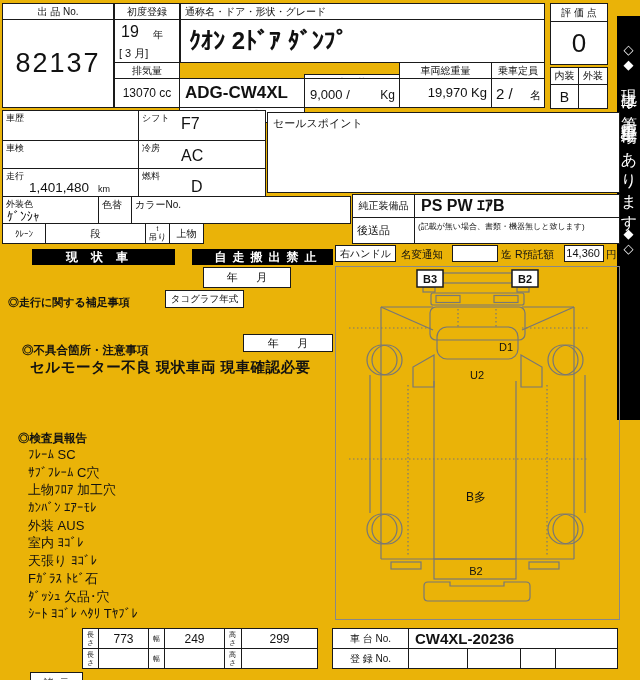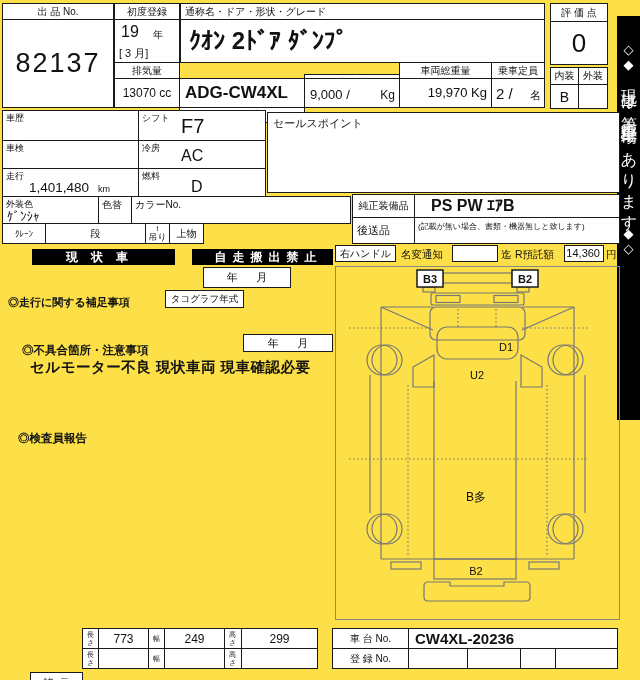--- a/index.html
+++ b/index.html
@@ -1,16 +1,16 @@
 <!DOCTYPE html>
 <html><head>
 <meta charset="utf-8">
 <style>
   html,body{margin:0;padding:0;background:#e8e8e8;}
-  #sheet{position:relative;width:640px;height:680px;background:#fde047;
+  #sheet{position:relative;width:640px;height:680px;background:#eab308;
          font-family:"Liberation Sans",sans-serif;color:#111;overflow:hidden;}
   .cell{position:absolute;border:1.5px solid #1a1a1a;background:#fff;box-sizing:border-box;}
   .thin{border-width:1px;}
   .lbl{position:absolute;top:1px;left:3px;font-size:9px;white-space:nowrap;}
   .ctr{display:flex;align-items:center;justify-content:center;}
   .pre{white-space:pre;margin-top:44px;}
   .txt{position:absolute;white-space:pre;}
   .badge{position:absolute;background:#000;color:#fff;font-weight:bold;
          font-size:12px;display:flex;align-items:center;justify-content:center;box-sizing:border-box;}
   .vbar{position:absolute;left:617px;top:16px;width:23px;height:404px;background:#000;
@@ -77,21 +77,21 @@
     <span class="vtxt">現車は第七駐車場にあります</span>
     <span class="dia">◆</span>
     <span class="dia">◇</span>
   </div>
 
   <div class="cell thin" style="left:2px;top:110px;width:137px;height:31px;">
     <span class="lbl">車歴</span>
   </div>
   <div class="cell thin" style="left:138px;top:110px;width:128px;height:31px;">
     <span class="lbl">シフト</span>
-    <span class="txt" style="left:42px;top:4px;font-size:20px;text-align:center;">F7</span>
+    <span class="txt" style="left:42px;top:4px;font-size:16px;text-align:center;">F7</span>
   </div>
 
   <div class="cell thin" style="left:2px;top:140px;width:137px;height:29px;">
     <span class="lbl">車検</span>
     <span class="txt pre" style="left:40px;top:9px;font-size:13px;">年    月</span>
   </div>
   <div class="cell thin" style="left:138px;top:140px;width:128px;height:29px;">
     <span class="lbl">冷房</span>
     <span class="txt" style="left:42px;top:6px;font-size:16px;">AC</span>
   </div>
@@ -124,21 +124,21 @@
     <div style="font-size:9px;line-height:10px;">吊り</div>
   </div>
   <div class="cell thin ctr" style="left:169px;top:223px;width:35px;height:21px;font-size:10px;">上物</div>
   <div class="cell thin ctr pre" style="left:203px;top:223px;width:88px;height:21px;font-size:11px;">年      月</div>
 
   <div class="cell thin" style="left:267px;top:112px;width:353px;height:81px;">
     <span class="lbl" style="font-size:11px;top:3px;left:5px;">セールスポイント</span>
   </div>
 
   <div class="cell thin ctr" style="left:352px;top:194px;width:63px;height:24px;font-size:10px;">純正装備品</div>
-  <div class="cell thin" style="left:414px;top:194px;width:206px;height:24px;font-size:16px;font-weight:bold;line-height:22px;padding-left:16px;white-space:pre;">PS PW ｴｱB</div>
+  <div class="cell thin" style="left:414px;top:194px;width:206px;height:24px;font-size:16px;font-weight:bold;line-height:22px;padding-left:6px;white-space:pre;">PS PW ｴｱB</div>
 
   <div class="cell thin" style="left:352px;top:217px;width:63px;height:27px;font-size:11px;line-height:25px;padding-left:4px;">後送品</div>
   <div class="cell thin" style="left:414px;top:217px;width:206px;height:27px;font-size:8px;line-height:14px;padding:2px 0 0 3px;">(記載が無い場合、書類・機器無しと致します)</div>
 
   <div class="badge" style="left:32px;top:249px;width:143px;height:16px;letter-spacing:13px;">現状車</div>
   <div class="badge" style="left:192px;top:249px;width:141px;height:16px;letter-spacing:6px;padding-left:12px;">自走搬出禁止</div>
 
   <div class="cell thin ctr" style="left:335px;top:245px;width:61px;height:17px;font-size:10px;">右ハンドル</div>
   <div class="txt" style="left:401px;top:248px;font-size:10.5px;">名変通知</div>
   <div class="cell thin" style="left:452px;top:245px;width:46px;height:17px;"></div>
@@ -148,20 +148,32 @@
   <div class="txt" style="left:606px;top:248px;font-size:10.5px;">円</div>
 
   <div class="txt" style="left:8px;top:295px;font-size:11px;font-weight:bold;">◎走行に関する補足事項</div>
   <div class="cell thin ctr" style="left:165px;top:290px;width:79px;height:18px;font-size:9.5px;">タコグラフ年式</div>
   <div class="cell thin ctr pre" style="left:243px;top:290px;width:90px;height:18px;font-size:11px;">年      月</div>
 
   <div class="txt" style="left:22px;top:343px;font-size:11.5px;font-weight:bold;">◎不具合箇所・注意事項</div>
   <div class="txt" style="left:30px;top:358px;font-size:14.5px;font-weight:bold;letter-spacing:0.5px;">セルモーター不良 現状車両 現車確認必要</div>
 
   <div class="txt" style="left:18px;top:431px;font-size:11.5px;font-weight:bold;">◎検査員報告</div>
+  <div style="position:absolute;left:28px;top:446px;">
+    <div class="insp-item">ﾌﾚｰﾑ SC</div>
+    <div class="insp-item">ｻﾌﾞﾌﾚｰﾑ C穴</div>
+    <div class="insp-item">上物ﾌﾛｱ 加工穴</div>
+    <div class="insp-item">ｶﾝﾊﾞﾝ ｴｱｰﾓﾚ</div>
+    <div class="insp-item">外装 AUS</div>
+    <div class="insp-item">室内 ﾖｺﾞﾚ</div>
+    <div class="insp-item">天張り ﾖｺﾞﾚ</div>
+    <div class="insp-item">Fｶﾞﾗｽ ﾄﾋﾞ石</div>
+    <div class="insp-item">ﾀﾞｯｼｭ 欠品･穴</div>
+    <div class="insp-item">ｼｰﾄ ﾖｺﾞﾚ ﾍﾀﾘ Tﾔﾌﾞﾚ</div>
+  </div>
 
   <div style="position:absolute;left:335px;top:266px;width:285px;height:354px;border:1px solid #888;box-sizing:border-box;">
     <svg width="283" height="352" viewBox="0 0 283 352">
       <g fill="none" stroke="#777" stroke-width="1.2">
 
         <rect x="107" y="6" width="69" height="10"></rect>
         <rect x="87" y="20" width="12" height="5"></rect>
         <rect x="181" y="20" width="12" height="5"></rect>
 
         <rect x="95" y="26" width="93" height="12" rx="2"></rect>

